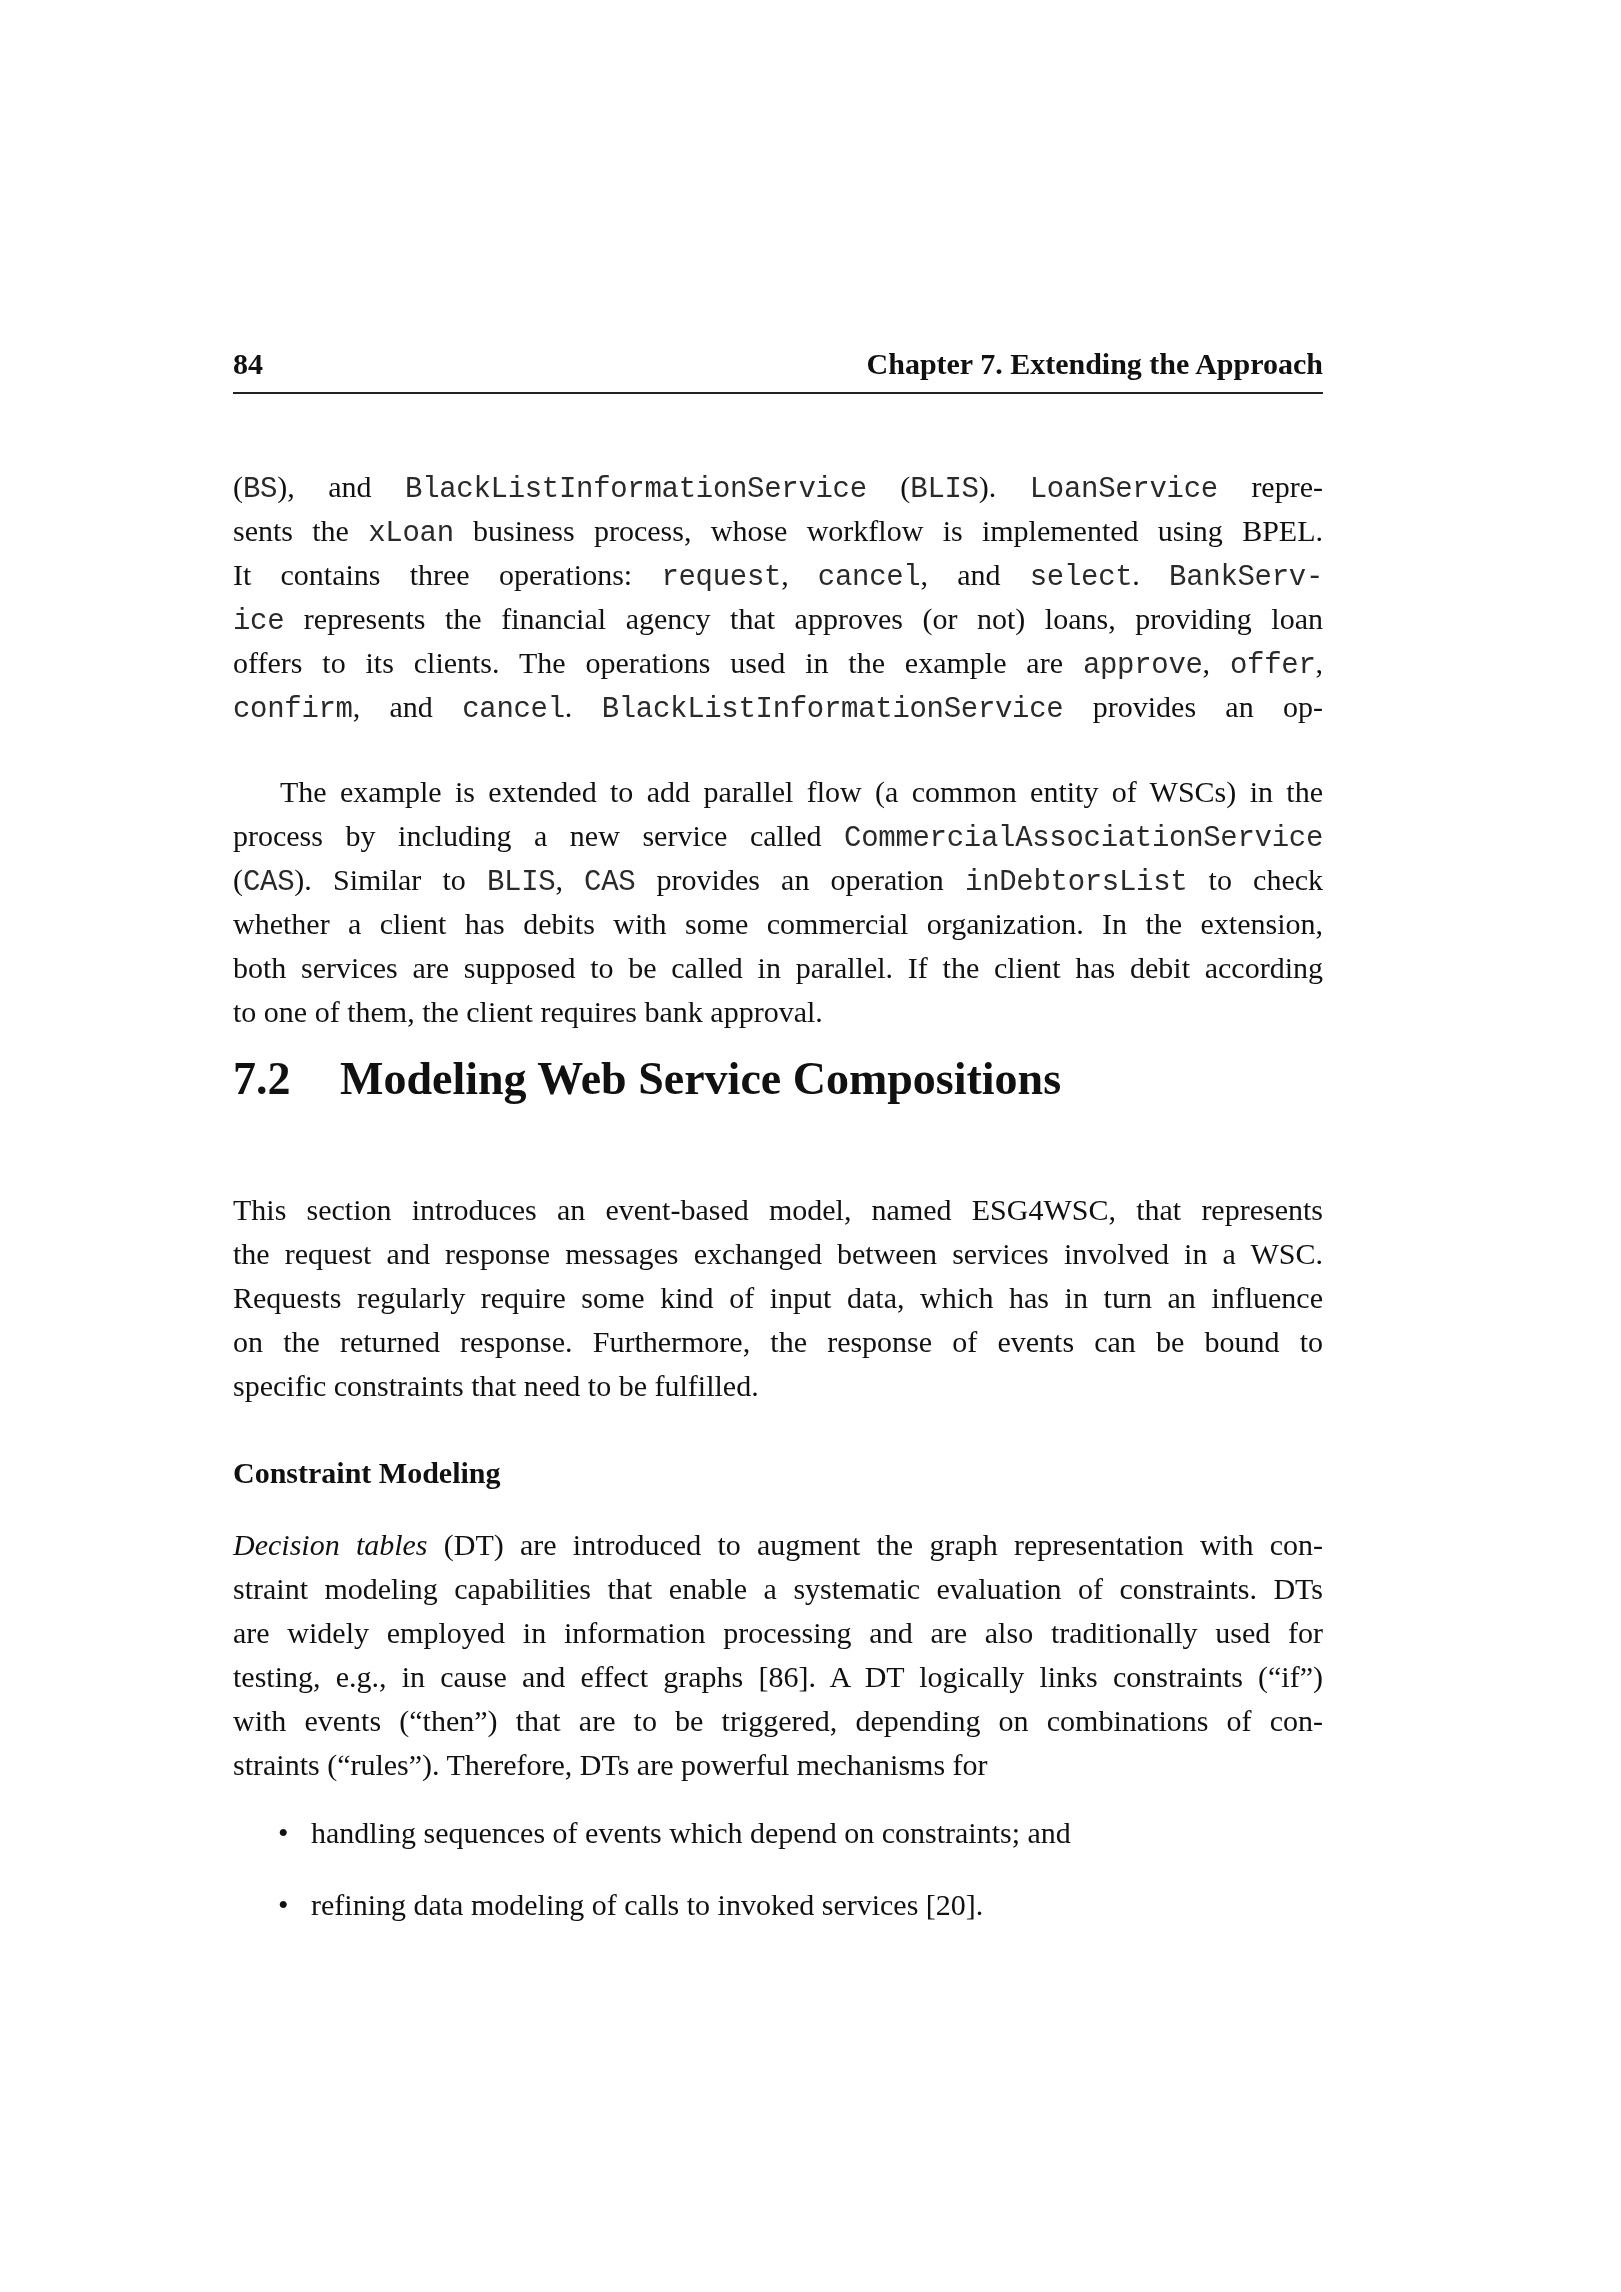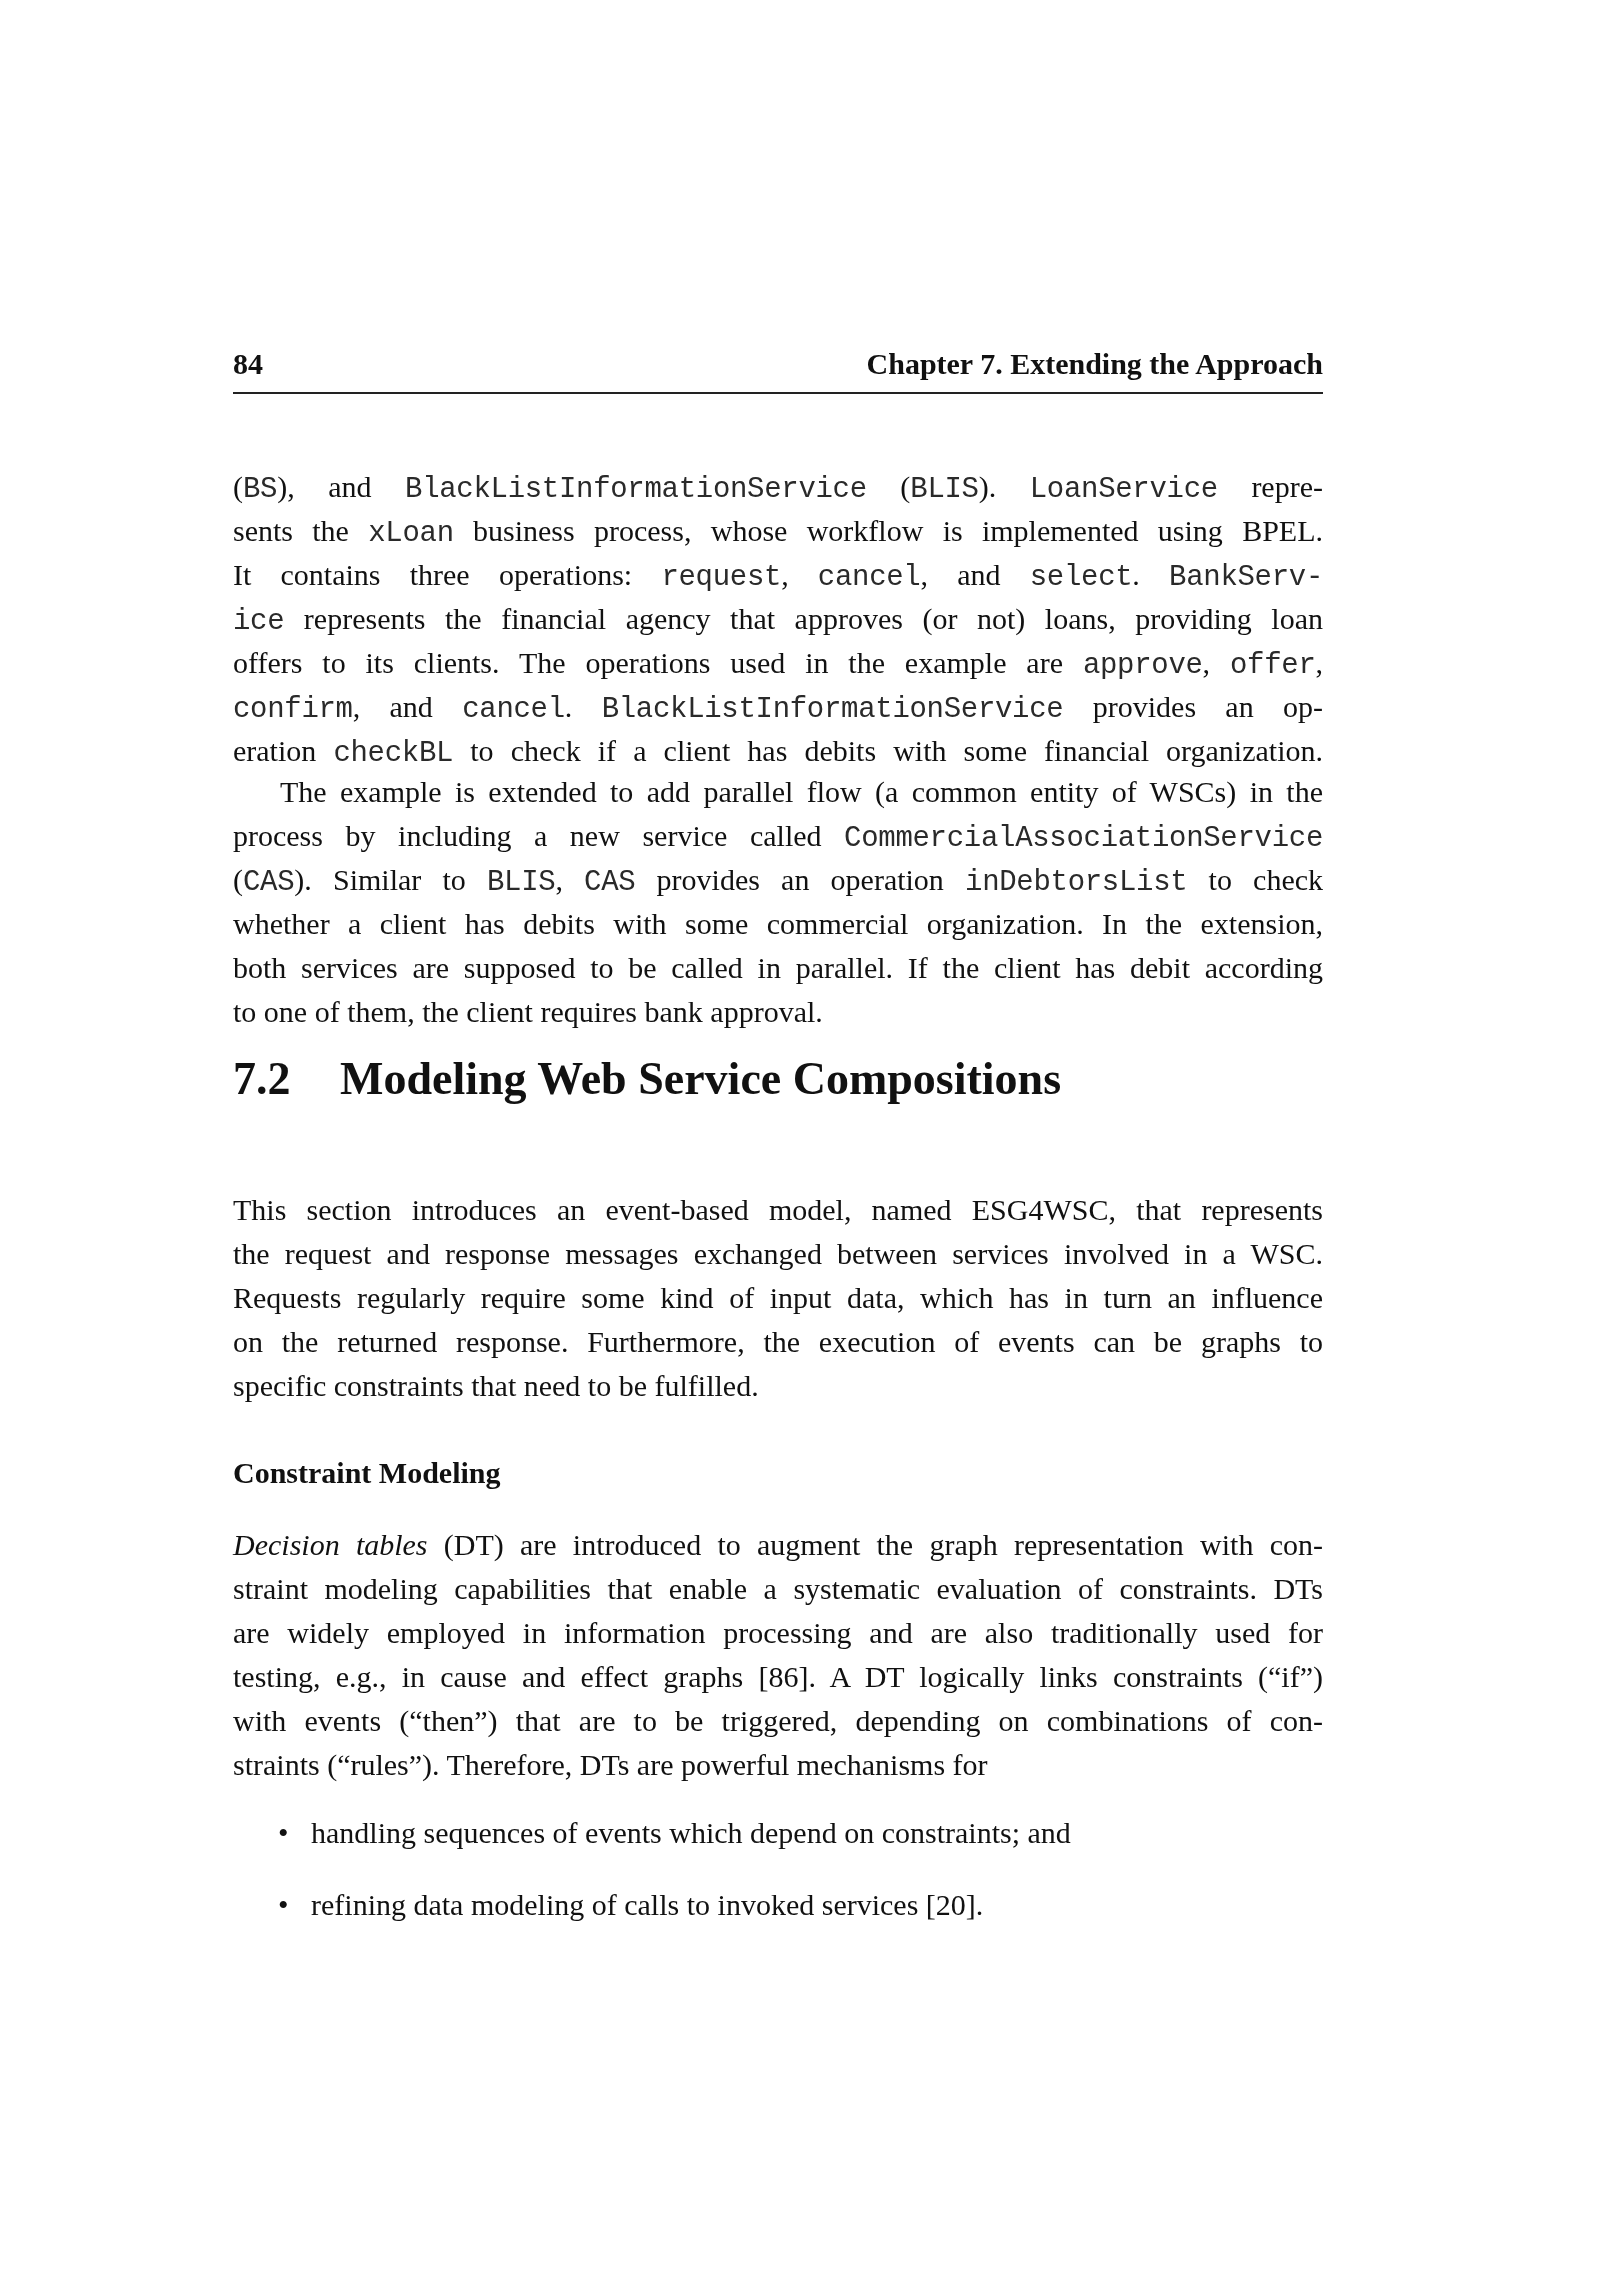--- a/index.html
+++ b/index.html
@@ -126,41 +126,40 @@
     <span>Chapter 7. Extending the Approach</span>
   </div>
 
   <div class="block body-text" id="para1">
     <span class="line"><span>(</span><span class="mono">BS</span><span>), and </span><span class="mono">BlackListInformationService</span><span> (</span><span class="mono">BLIS</span><span>). </span><span class="mono">LoanService</span><span> repre-</span></span>
     <span class="line"><span>sents the </span><span class="mono">xLoan</span><span> business process, whose workflow is implemented using BPEL.</span></span>
     <span class="line"><span>It contains three operations: </span><span class="mono">request</span><span>, </span><span class="mono">cancel</span><span>, and </span><span class="mono">select</span><span>. </span><span class="mono">BankServ-</span></span>
     <span class="line"><span class="mono">ice</span><span> represents the financial agency that approves (or not) loans, providing loan</span></span>
     <span class="line"><span>offers to its clients.  The operations used in the example are </span><span class="mono">approve</span><span>, </span><span class="mono">offer</span><span>,</span></span>
     <span class="line"><span class="mono">confirm</span><span>, and </span><span class="mono">cancel</span><span>. </span><span class="mono">BlackListInformationService</span><span> provides an op-</span></span>
-    <span class="line"><span>eration </span><span class="mono">checkBL</span><span> to check if a client has debits with some financial organization.</span></span>
   </div>
 
   <div class="block body-text" id="para2">
     <span class="line indent">The example is extended to add parallel flow (a common entity of WSCs) in the</span>
     <span class="line"><span>process by including a new service called </span><span class="mono">CommercialAssociationService</span></span>
     <span class="line"><span>(</span><span class="mono">CAS</span><span>). Similar to </span><span class="mono">BLIS</span><span>, </span><span class="mono">CAS</span><span> provides an operation </span><span class="mono">inDebtorsList</span><span> to check</span></span>
     <span class="line">whether a client has debits with some commercial organization.  In the extension,</span>
     <span class="line">both services are supposed to be called in parallel. If the client has debit according</span>
     <span class="line last">to one of them, the client requires bank approval.</span>
   </div>
 
   <div class="section-heading">
     <span class="num">7.2</span><span>Modeling Web Service Compositions</span>
   </div>
 
   <div class="block body-text" id="para3">
     <span class="line">This section introduces an event-based model, named ESG4WSC, that represents</span>
     <span class="line">the request and response messages exchanged between services involved in a WSC.</span>
     <span class="line">Requests regularly require some kind of input data, which has in turn an influence</span>
-    <span class="line">on the returned response.  Furthermore, the execution of events can be graphs to</span>
+    <span class="line">on the returned response.  Furthermore, the response of events can be bound to</span>
     <span class="line last">specific constraints that need to be fulfilled.</span>
   </div>
 
   <div class="subsection-heading">Constraint Modeling</div>
 
   <div class="block body-text" id="para4">
     <span class="line"><em>Decision tables</em><span> (DT) are introduced to augment the graph representation with con-</span></span>
     <span class="line">straint modeling capabilities that enable a systematic evaluation of constraints. DTs</span>
     <span class="line">are widely employed in information processing and are also traditionally used for</span>
     <span class="line">testing, e.g., in cause and effect graphs [86]. A DT logically links constraints (“if”)</span>

